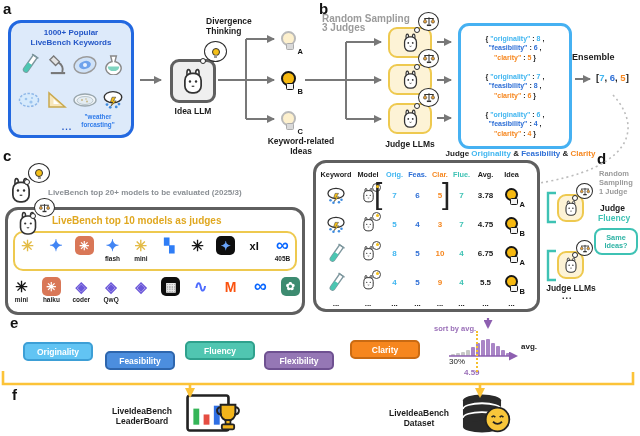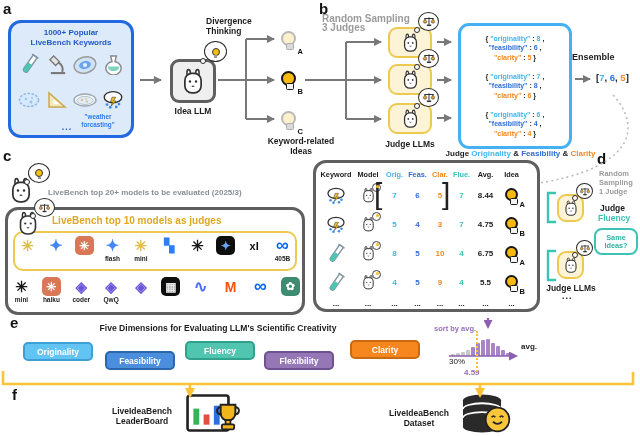--- a/index.html
+++ b/index.html
@@ -451,21 +451,21 @@
     <svg width="22" height="19">
           <use href="#sym-storm"></use>
         </svg>
     <span class="modelwrap"><svg width="15" height="16">
             <use href="#sym-llama"></use>
           </svg></span>
     <span class="c-orig">7</span>
     <span class="c-feas">6</span>
     <span class="c-clar">5</span>
     <span class="c-flue">7</span>
-    <span>8.44</span>
+    <span>3.78</span>
     <span class="ideawrap"><span class="bulb lit sm"></span><span class="bl">A</span></span>
   </div>
   <div class="trow">
     <svg width="22" height="19">
           <use href="#sym-storm"></use>
         </svg>
     <span class="modelwrap"><svg width="15" height="16">
             <use href="#sym-llama"></use>
           </svg></span>
     <span class="c-orig">5</span>
@@ -542,21 +542,20 @@
     </div>
 <div class="bubble" style="left:576px;top:240px;width:17px;height:16px">
       <svg width="10" height="9">
         <use href="#sym-scales"></use>
       </svg>
     </div>
 
 <div class="abs lbl" style="left:545px;top:283px;width:52px;text-align:center">Judge LLMs</div>
 <div class="abs" style="left:562px;top:291px;font-weight:800;letter-spacing:1px;font-size:9px">...</div>
 
-<div class="abs" style="left:98px;top:323px;width:240px;text-align:center;font-size:8.6px;font-weight:800">Five Dimensions for Evaluating LLM's Scientific Creativity</div>
 <div id="dims">
       <div class="dim dim0" style="background: rgb(98, 196, 243); border-color: rgb(61, 159, 214);">Originality</div>
       <div class="dim dim1" style="background: rgb(76, 142, 222); border-color: rgb(46, 102, 173);">Feasibility</div>
       <div class="dim dim2" style="background: rgb(80, 198, 177); border-color: rgb(47, 161, 141);">Fluency</div>
       <div class="dim dim3" style="background: rgb(149, 119, 181); border-color: rgb(111, 81, 145);">Flexibility</div>
       <div class="dim dim4" style="background: rgb(246, 134, 30); border-color: rgb(201, 106, 18);">Clarity</div>
     </div>
 
 <div class="abs c-purple" style="left:434px;top:324px;font-size:7.5px;font-weight:800">sort by avg.</div>
 <div id="hist">

